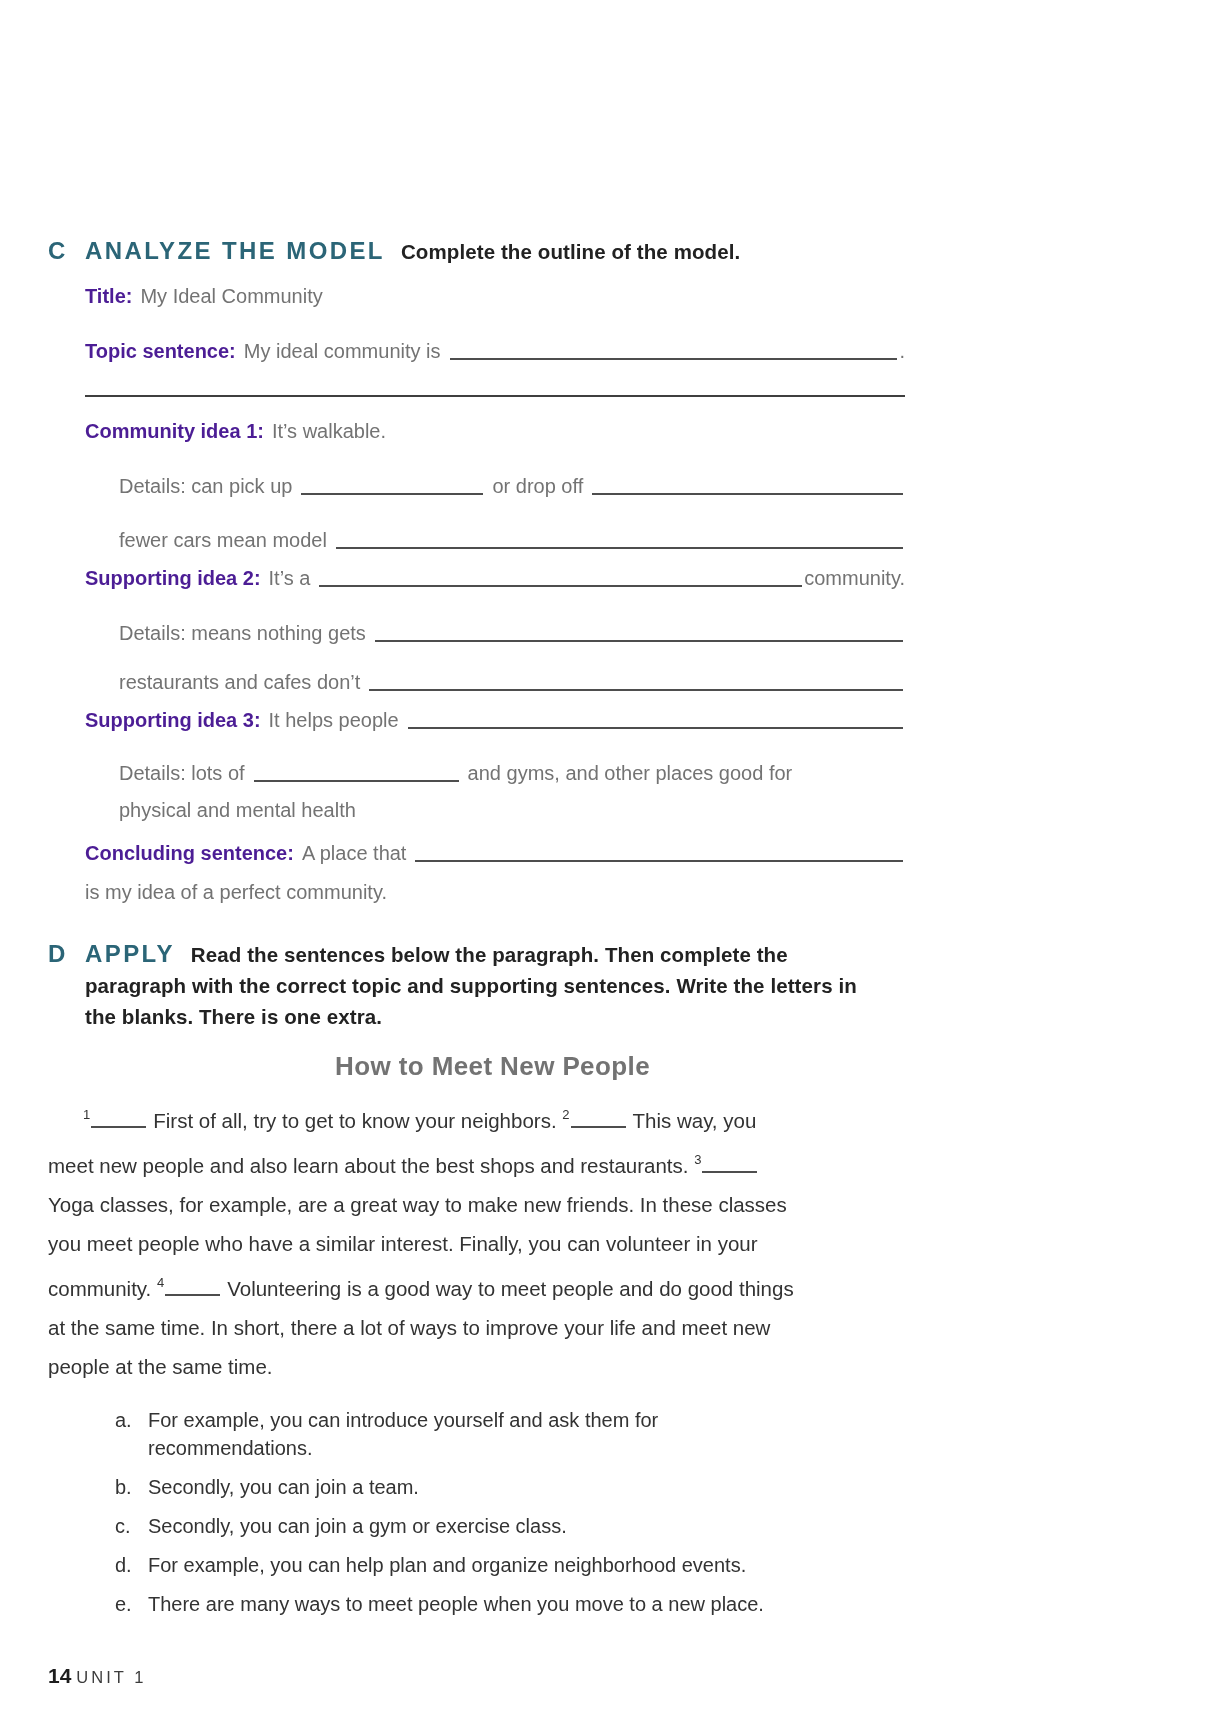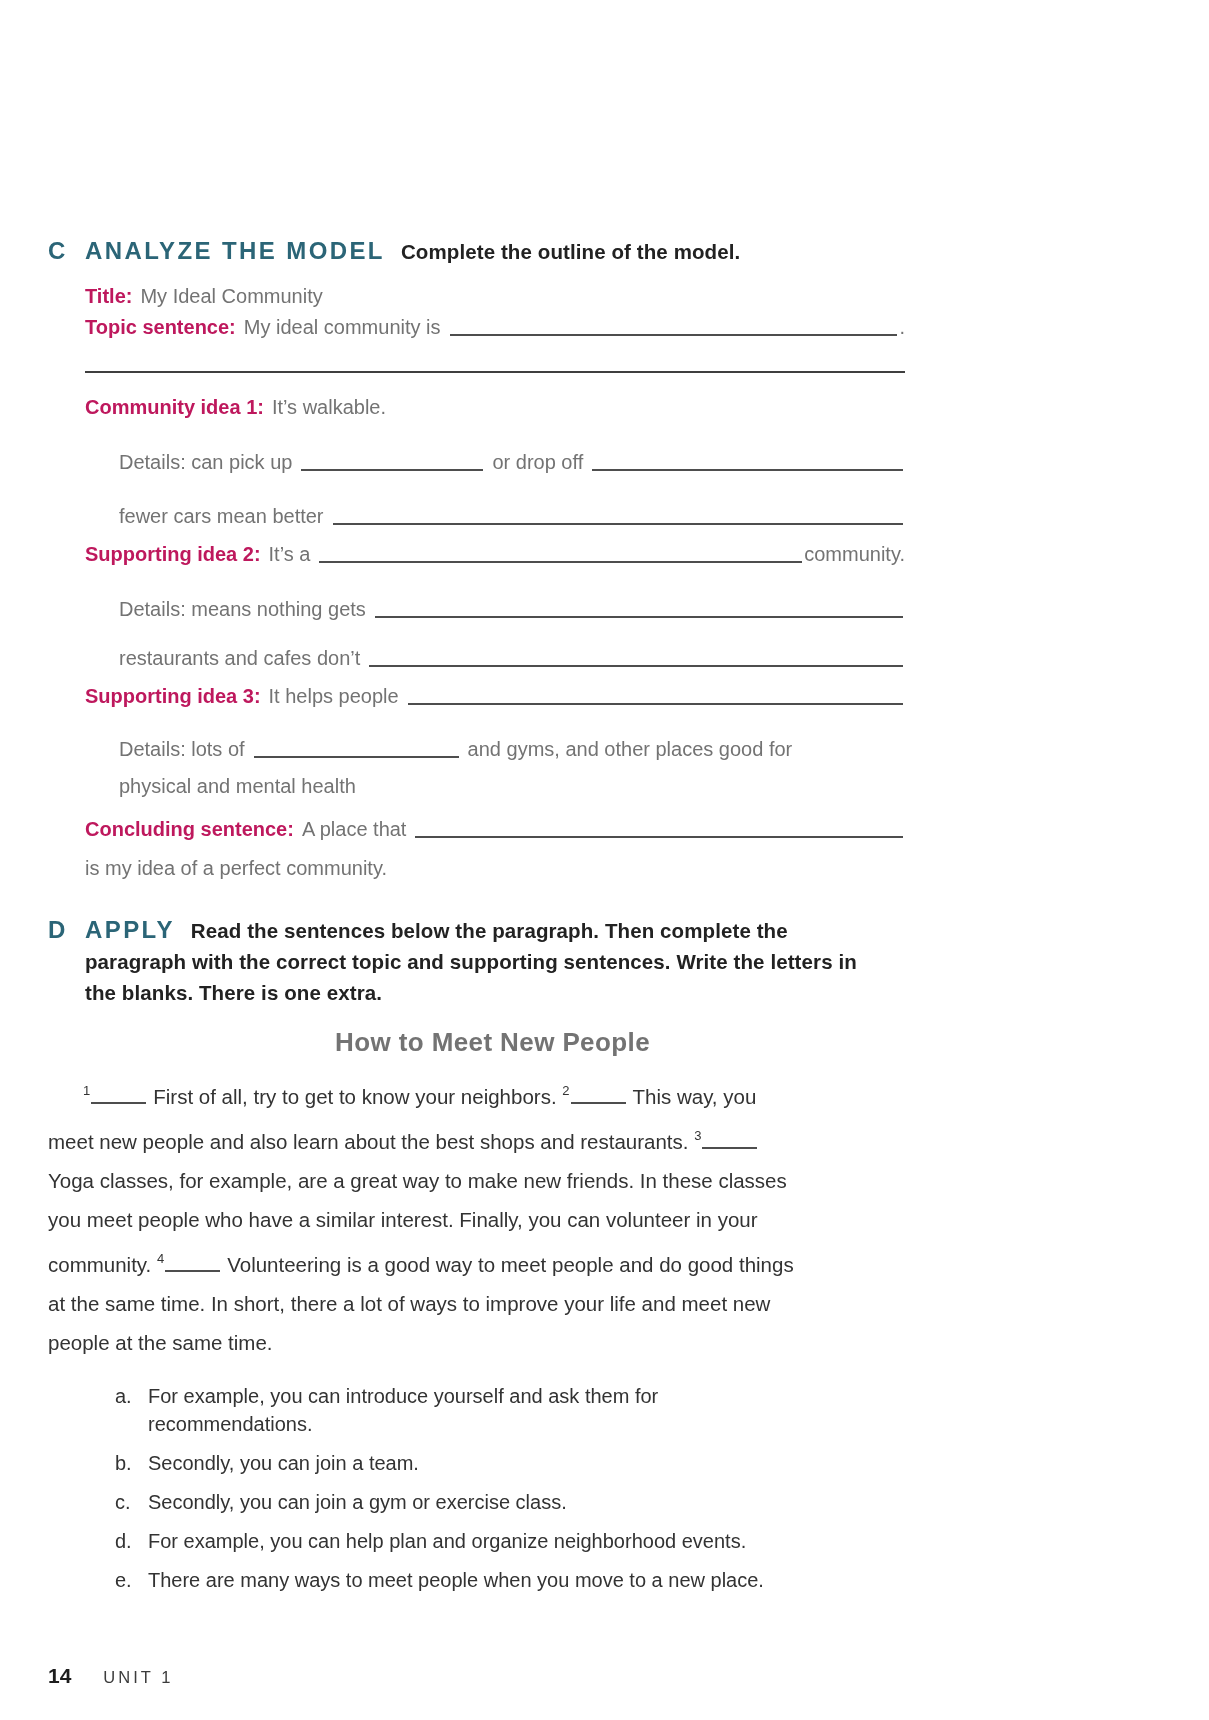--- a/index.html
+++ b/index.html
@@ -34,37 +34,37 @@
     font-size:20.5px; font-weight:600; color:#222222;
     letter-spacing:0.1px; white-space:pre-line;
   }
 
   
   .outline { margin-left:37px; }
   .row {
     display:flex; align-items:baseline;
     font-size:20px; line-height:23px; white-space:nowrap;
   }
-  .row .b { font-weight:bold; color:#be185d; margin-right:8px; }
+  .row .b { font-weight:bold; color:#4c1d95; margin-right:8px; }
   .row .t { color:#737373; }
   .indent { margin-left:34px; }
   .bl {
     flex:1 1 auto;
     border-bottom:2px solid #4e4e4e;
     align-self:flex-end;
     margin:0 2px 3px 9px;
     min-width:40px;
     height:0;
   }
   .bl.fixed { flex:0 0 auto; margin-right:9px; }
   .bl.w182 { width:182px; }
   .bl.w205 { width:205px; }
   .rule { display:block; height:0; border-bottom:2px solid #3f3f3f; }
 
-  .mt16{margin-top:16px;} .mt18{margin-top:8px;} .mt32{margin-top:32px;}
+  .mt16{margin-top:16px;} .mt18{margin-top:32px;} .mt32{margin-top:32px;}
   .mt23{margin-top:23px;} .mt31{margin-top:31px;} .mt15{margin-top:15px;}
   .mt29{margin-top:26px;} .mt30{margin-top:30px;} .mt14{margin-top:14px;}
   .mt20{margin-top:20px;} .mt35{margin-top:35px;} .mt19{margin-top:19px;}
 
   
   .passage-title {
     margin-left:32px; width:825px;
     text-align:center;
     font-size:26px; font-weight:bold; color:#737373;
     letter-spacing:0.4px; line-height:28px;
@@ -93,21 +93,21 @@
     margin-bottom:11px; color:#333333;
   }
   .opt-letter { flex:0 0 33px; }
   .opt-text { white-space:pre-line; }
 
   
   .footer {
     position:absolute; left:48px; top:1664px;
     display:flex; align-items:baseline;
   }
-  .page-num { font-size:21px; font-weight:bold; color:#1d1d1d; margin-right:32px; }
+  .page-num { font-size:21px; font-weight:bold; color:#1d1d1d; margin-right:5px; }
   .unit-label { font-size:16.5px; color:#3c3c3c; letter-spacing:3px; }
 </style>
 </head>
 <body>
 
 <div class="page">
   <div class="content">
 
     <div class="sec-head">
       <span class="sec-letter">C</span><span class="sec-title">ANALYZE THE MODEL</span><span class="sec-instr">Complete the outline of the model.</span>
@@ -135,21 +135,21 @@
       </div>
 
       <div class="row indent mt32">
         <span class="t">Details: can pick up</span>
         <span class="bl fixed w182"></span>
         <span class="t">or drop off</span>
         <span class="bl"></span>
       </div>
 
       <div class="row indent mt31">
-        <span class="t">fewer cars mean better</span>
+        <span class="t">fewer cars mean model</span>
         <span class="bl"></span>
       </div>
 
       <div class="row mt15">
         <span class="b">Supporting idea 2:</span>
         <span class="t">It’s a</span>
         <span class="bl"></span>
         <span class="t">community.</span>
       </div>
 

